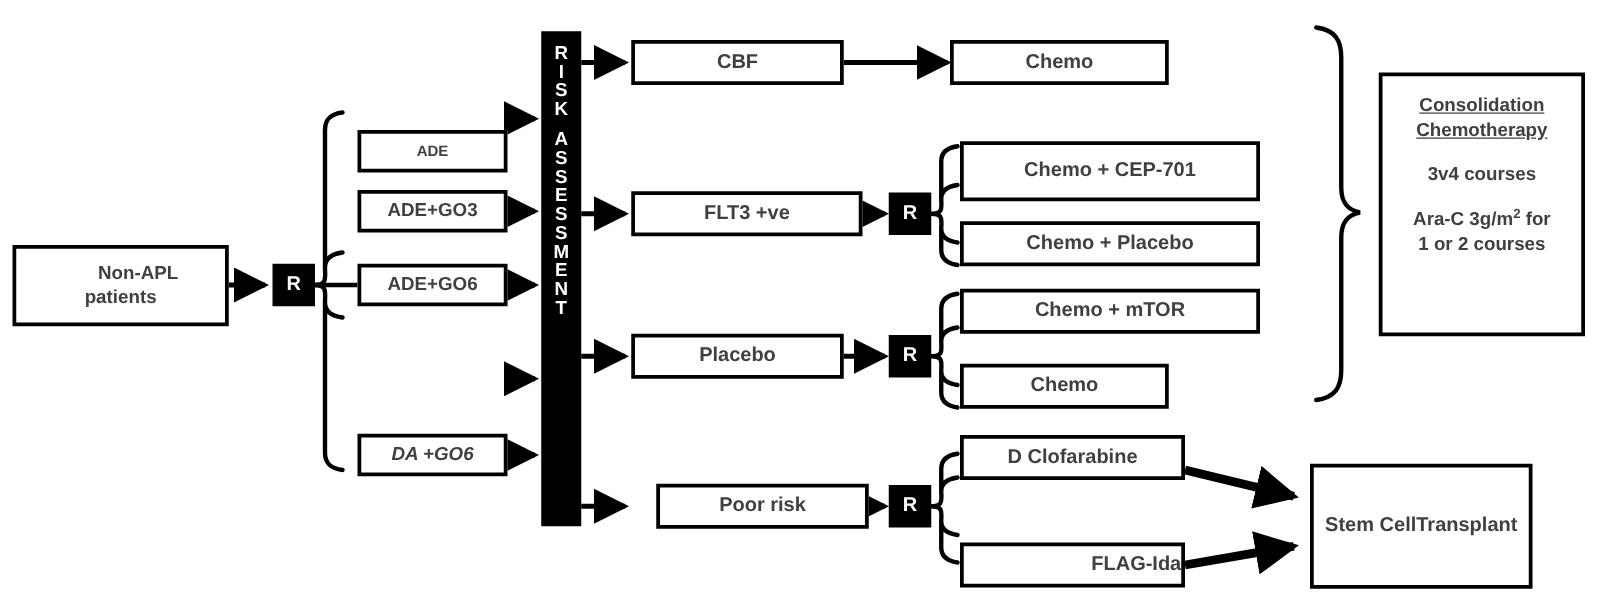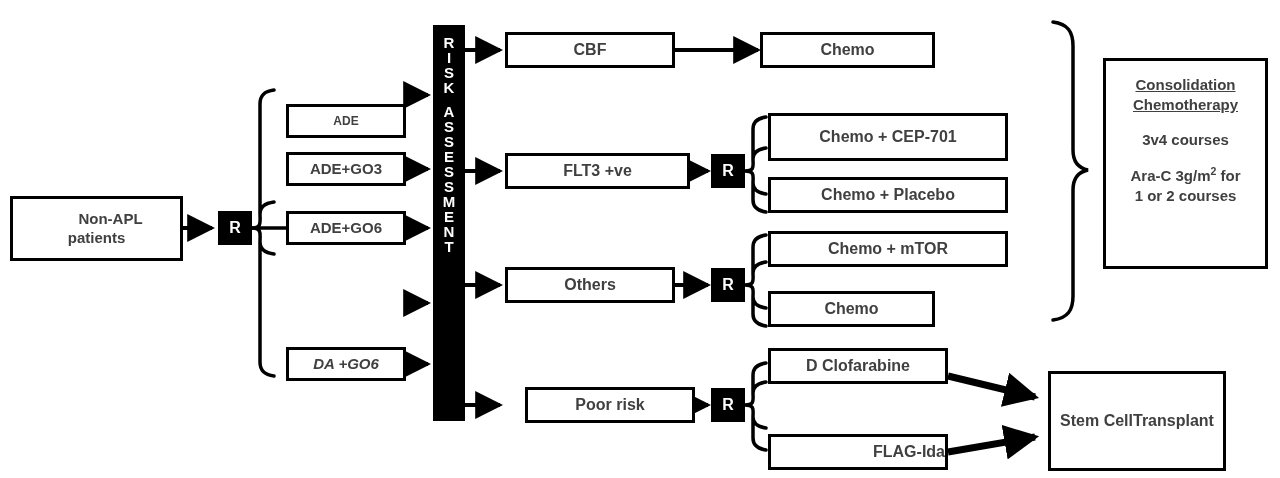--- a/index.html
+++ b/index.html
@@ -197,21 +197,21 @@
     <span>T</span>
   </div>
 
   <div class="box" style="left:505px; top:32px; width:170px; height:36px; font-size:16px;">
     <span>CBF</span>
   </div>
   <div class="box" style="left:505px; top:153px; width:185px; height:36px; font-size:16px;">
     <span>FLT3 +ve</span>
   </div>
   <div class="box" style="left:505px; top:267px; width:170px; height:36px; font-size:16px;">
-    <span>Others</span>
+    <span>Placebo</span>
   </div>
   <div class="box" style="left:505px; top:387px; width:170px; height:36px; font-size:16px;margin-left:20px;">
     <span>Poor risk</span>
   </div>
 
   <div class="rbox" style="left:711px; top:154px; width:34px; height:34px;">
     <span>R</span>
   </div>
   <div class="rbox" style="left:711px; top:268px; width:34px; height:34px;">
     <span>R</span>

